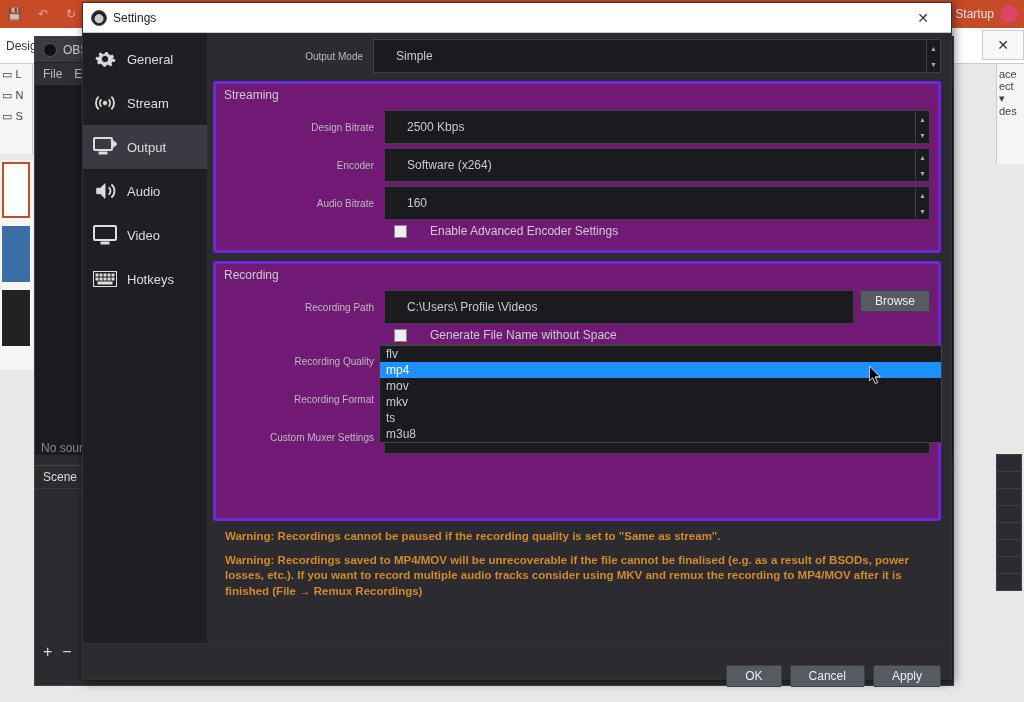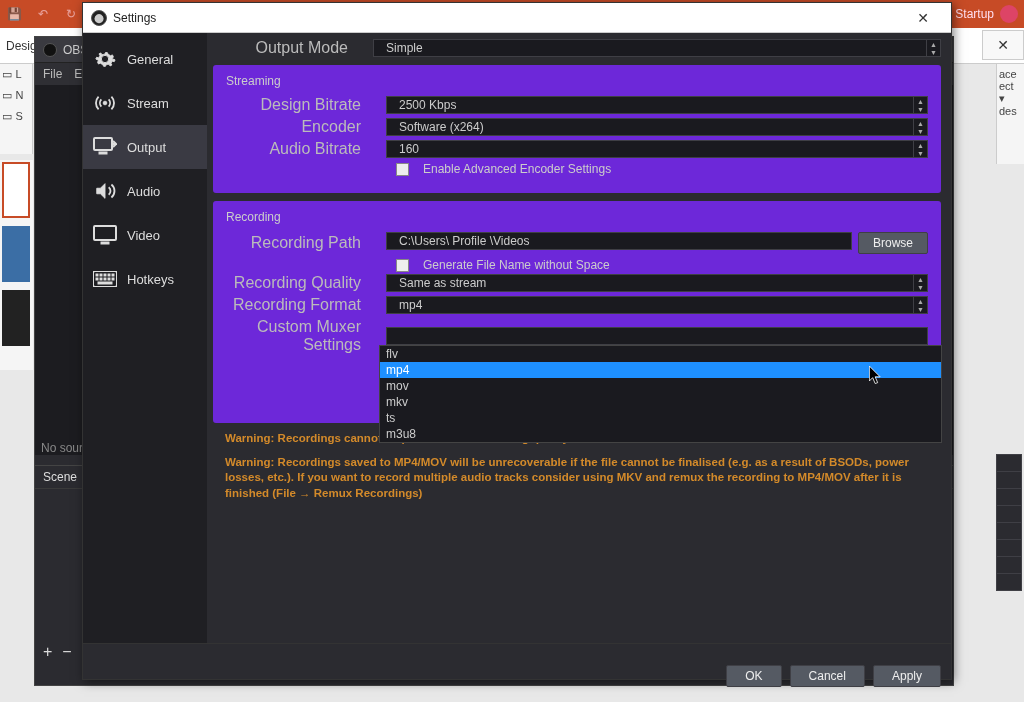--- a/index.html
+++ b/index.html
@@ -177,56 +177,56 @@
     position:relative;
   }
   .rowline {
     display:flex;
     align-items:center;
     margin-bottom:4px;
   }
   .rowline .lab {
     width:160px;
     text-align:right;
-    padding-right:25px;
+    padding-right:10px;
     color:#bbb;
-    font-size:16px;
+    font-size:10px;
   }
   .rowline .ctrl { flex:1; }
   .selectbox, .inputbox {
     background:#1a1a1f;
     border:1px solid #3f3f45;
     color:#ccc;
-    height:18px;
+    height:34px;
     width:100%;
     display:flex;
     align-items:center;
-    padding:0 12px;
+    padding:0 22px;
     position:relative;
     font-size:12px;
   }
   .spinner {
     position:absolute; right:0; top:0; bottom:0; width:14px;
     display:flex;flex-direction:column;
     border-left:1px solid #3f3f45;
   }
   .spinner div { flex:1; display:flex;align-items:center;justify-content:center;font-size:7px;color:#aaa;}
   .groupbox {
-    border:5px solid #6d28d9;
+    border:3px solid #6d28d9;
     border-radius:3px;
     margin-bottom:8px;
     padding:26px 8px 10px 8px;
     position:relative;
-    background:#6d28d9;
+    background:#701a75;
   }
   .groupbox .gb-title {
     position:absolute; left:8px; top:4px; font-size:12px; color:#ccc; font-weight:500;
   }
   .checkbox-row {
-    display:flex; align-items:center; gap:14px; color:#ccc; font-size:12px;
+    display:flex; align-items:center; gap:23px; color:#ccc; font-size:12px;
     margin-left:170px;
     margin-top:4px; margin-bottom:2px;
   }
   .checkbox {
     width:13px;height:13px;background:#eee;border:1px solid #888;
   }
   .browse-btn {
     background:#555a63;
     border:1px solid #3f3f45;
     color:#eee;

